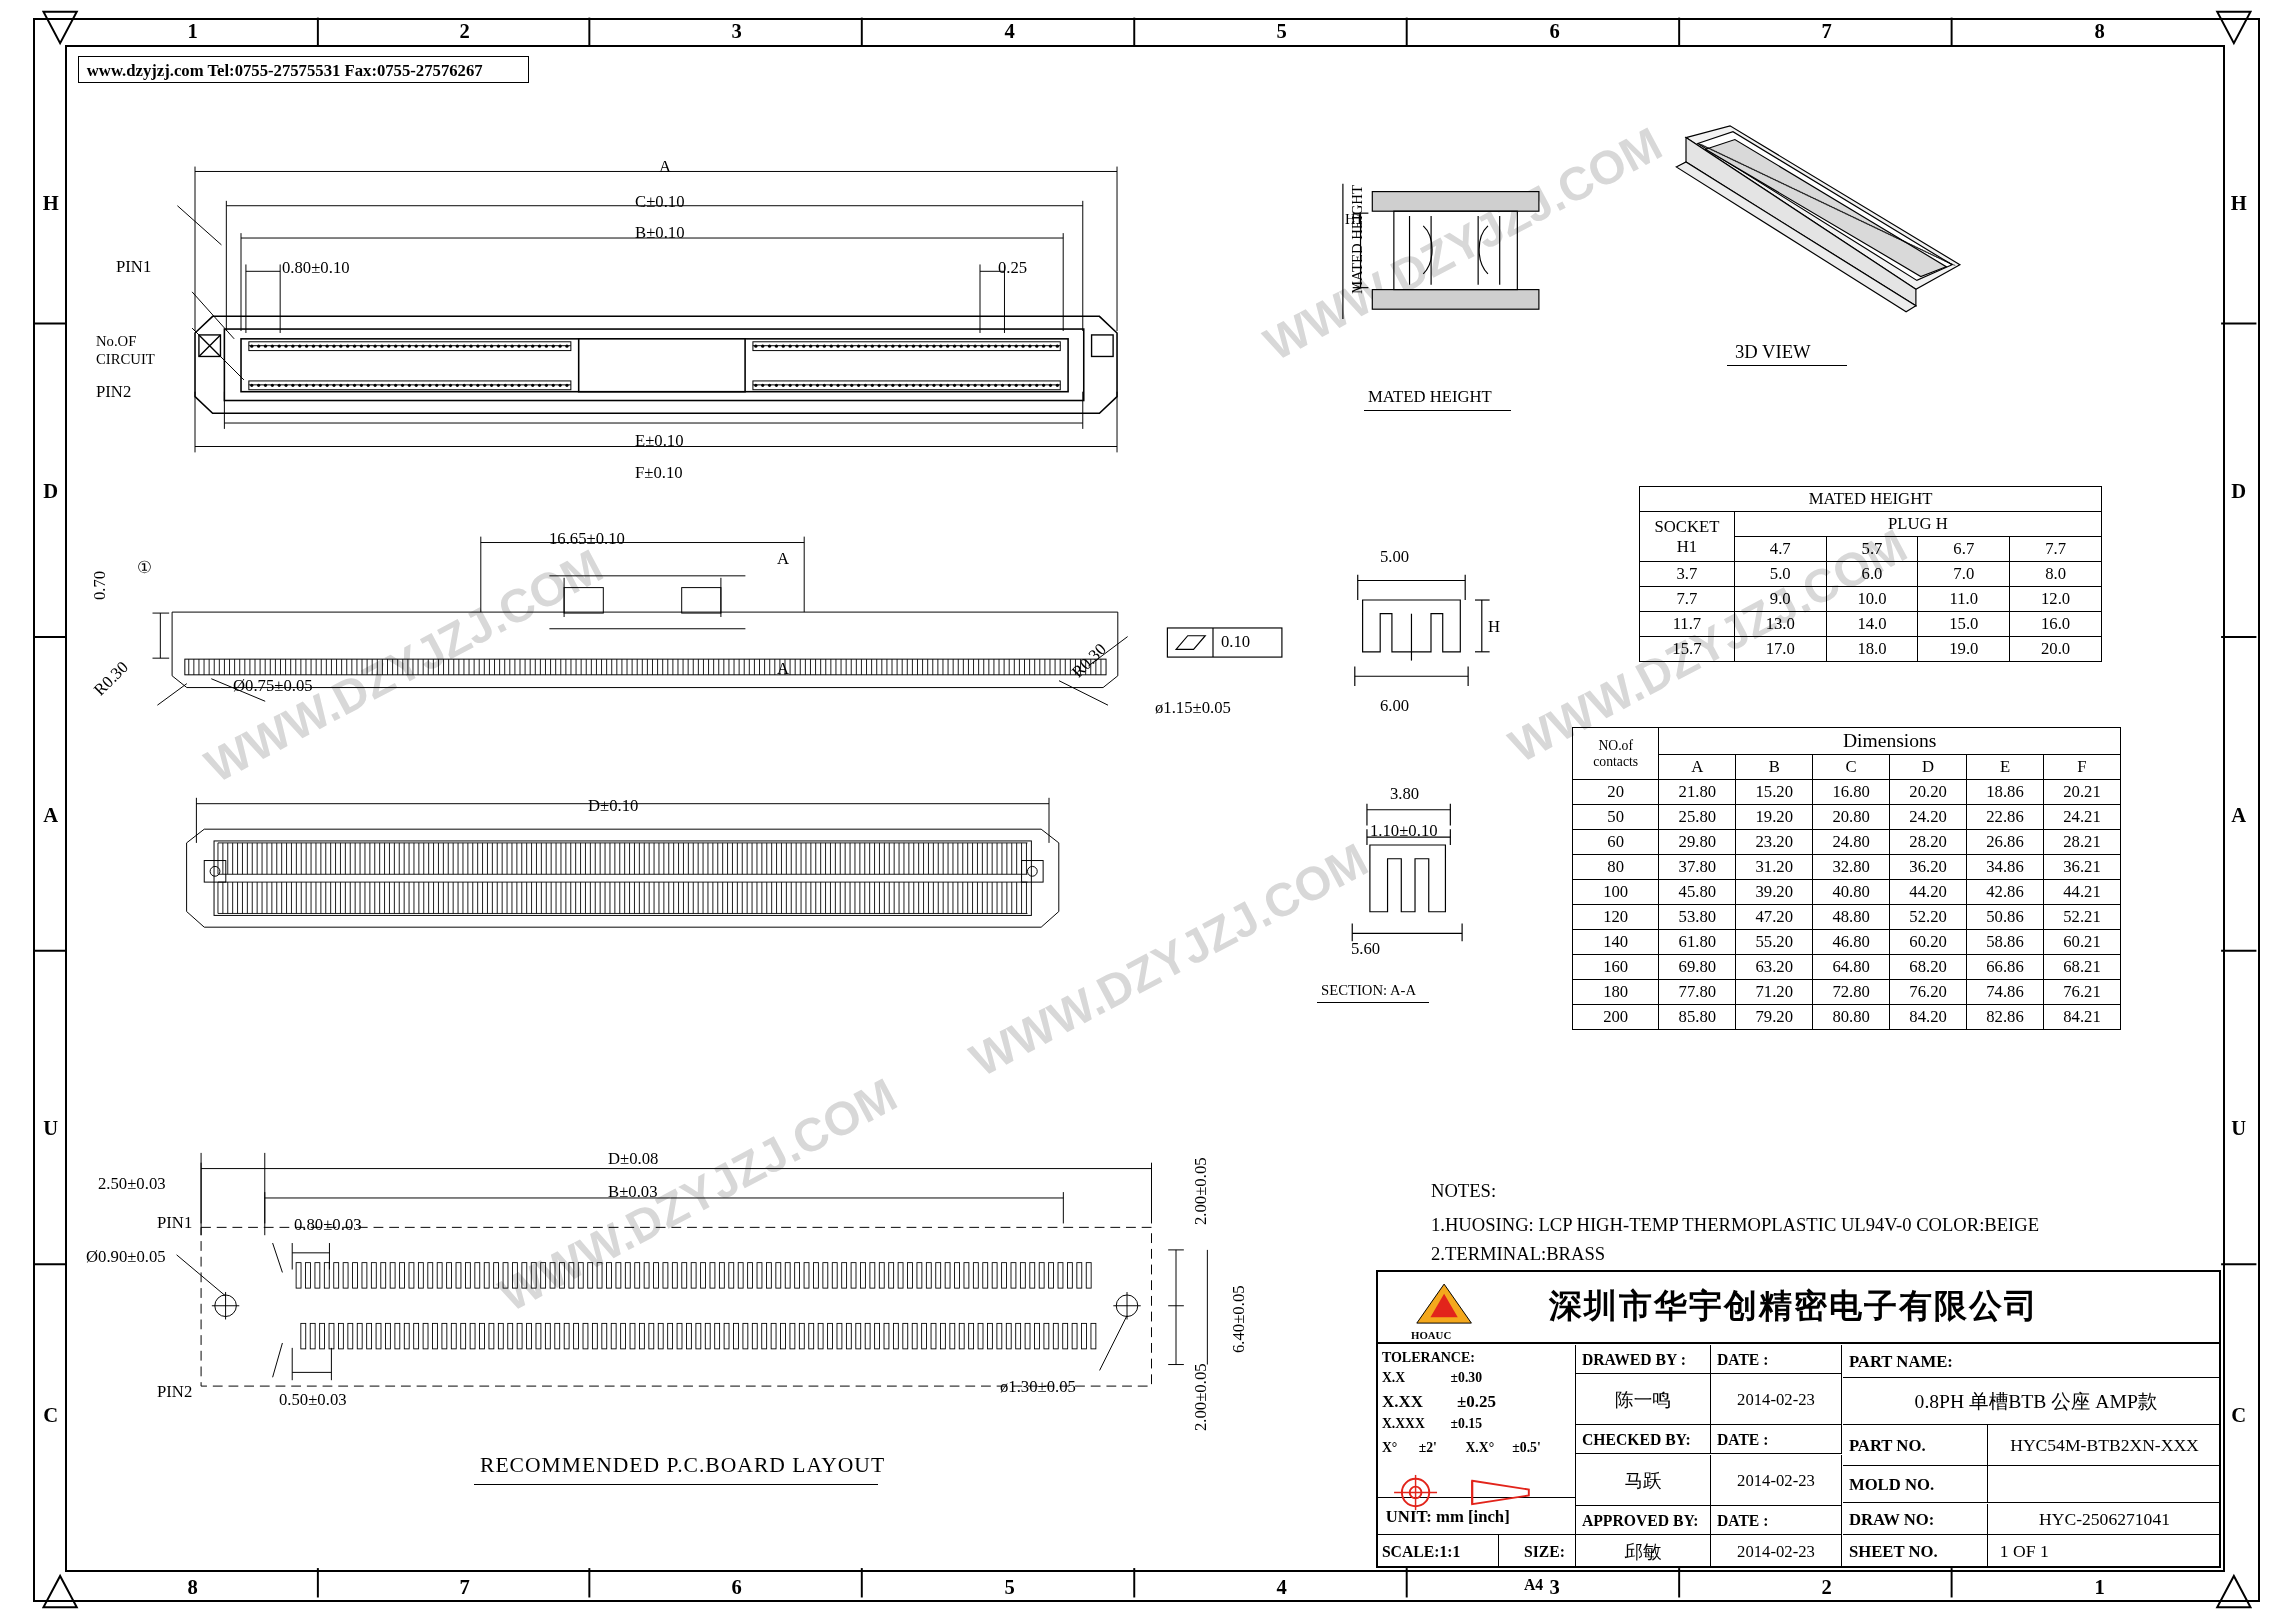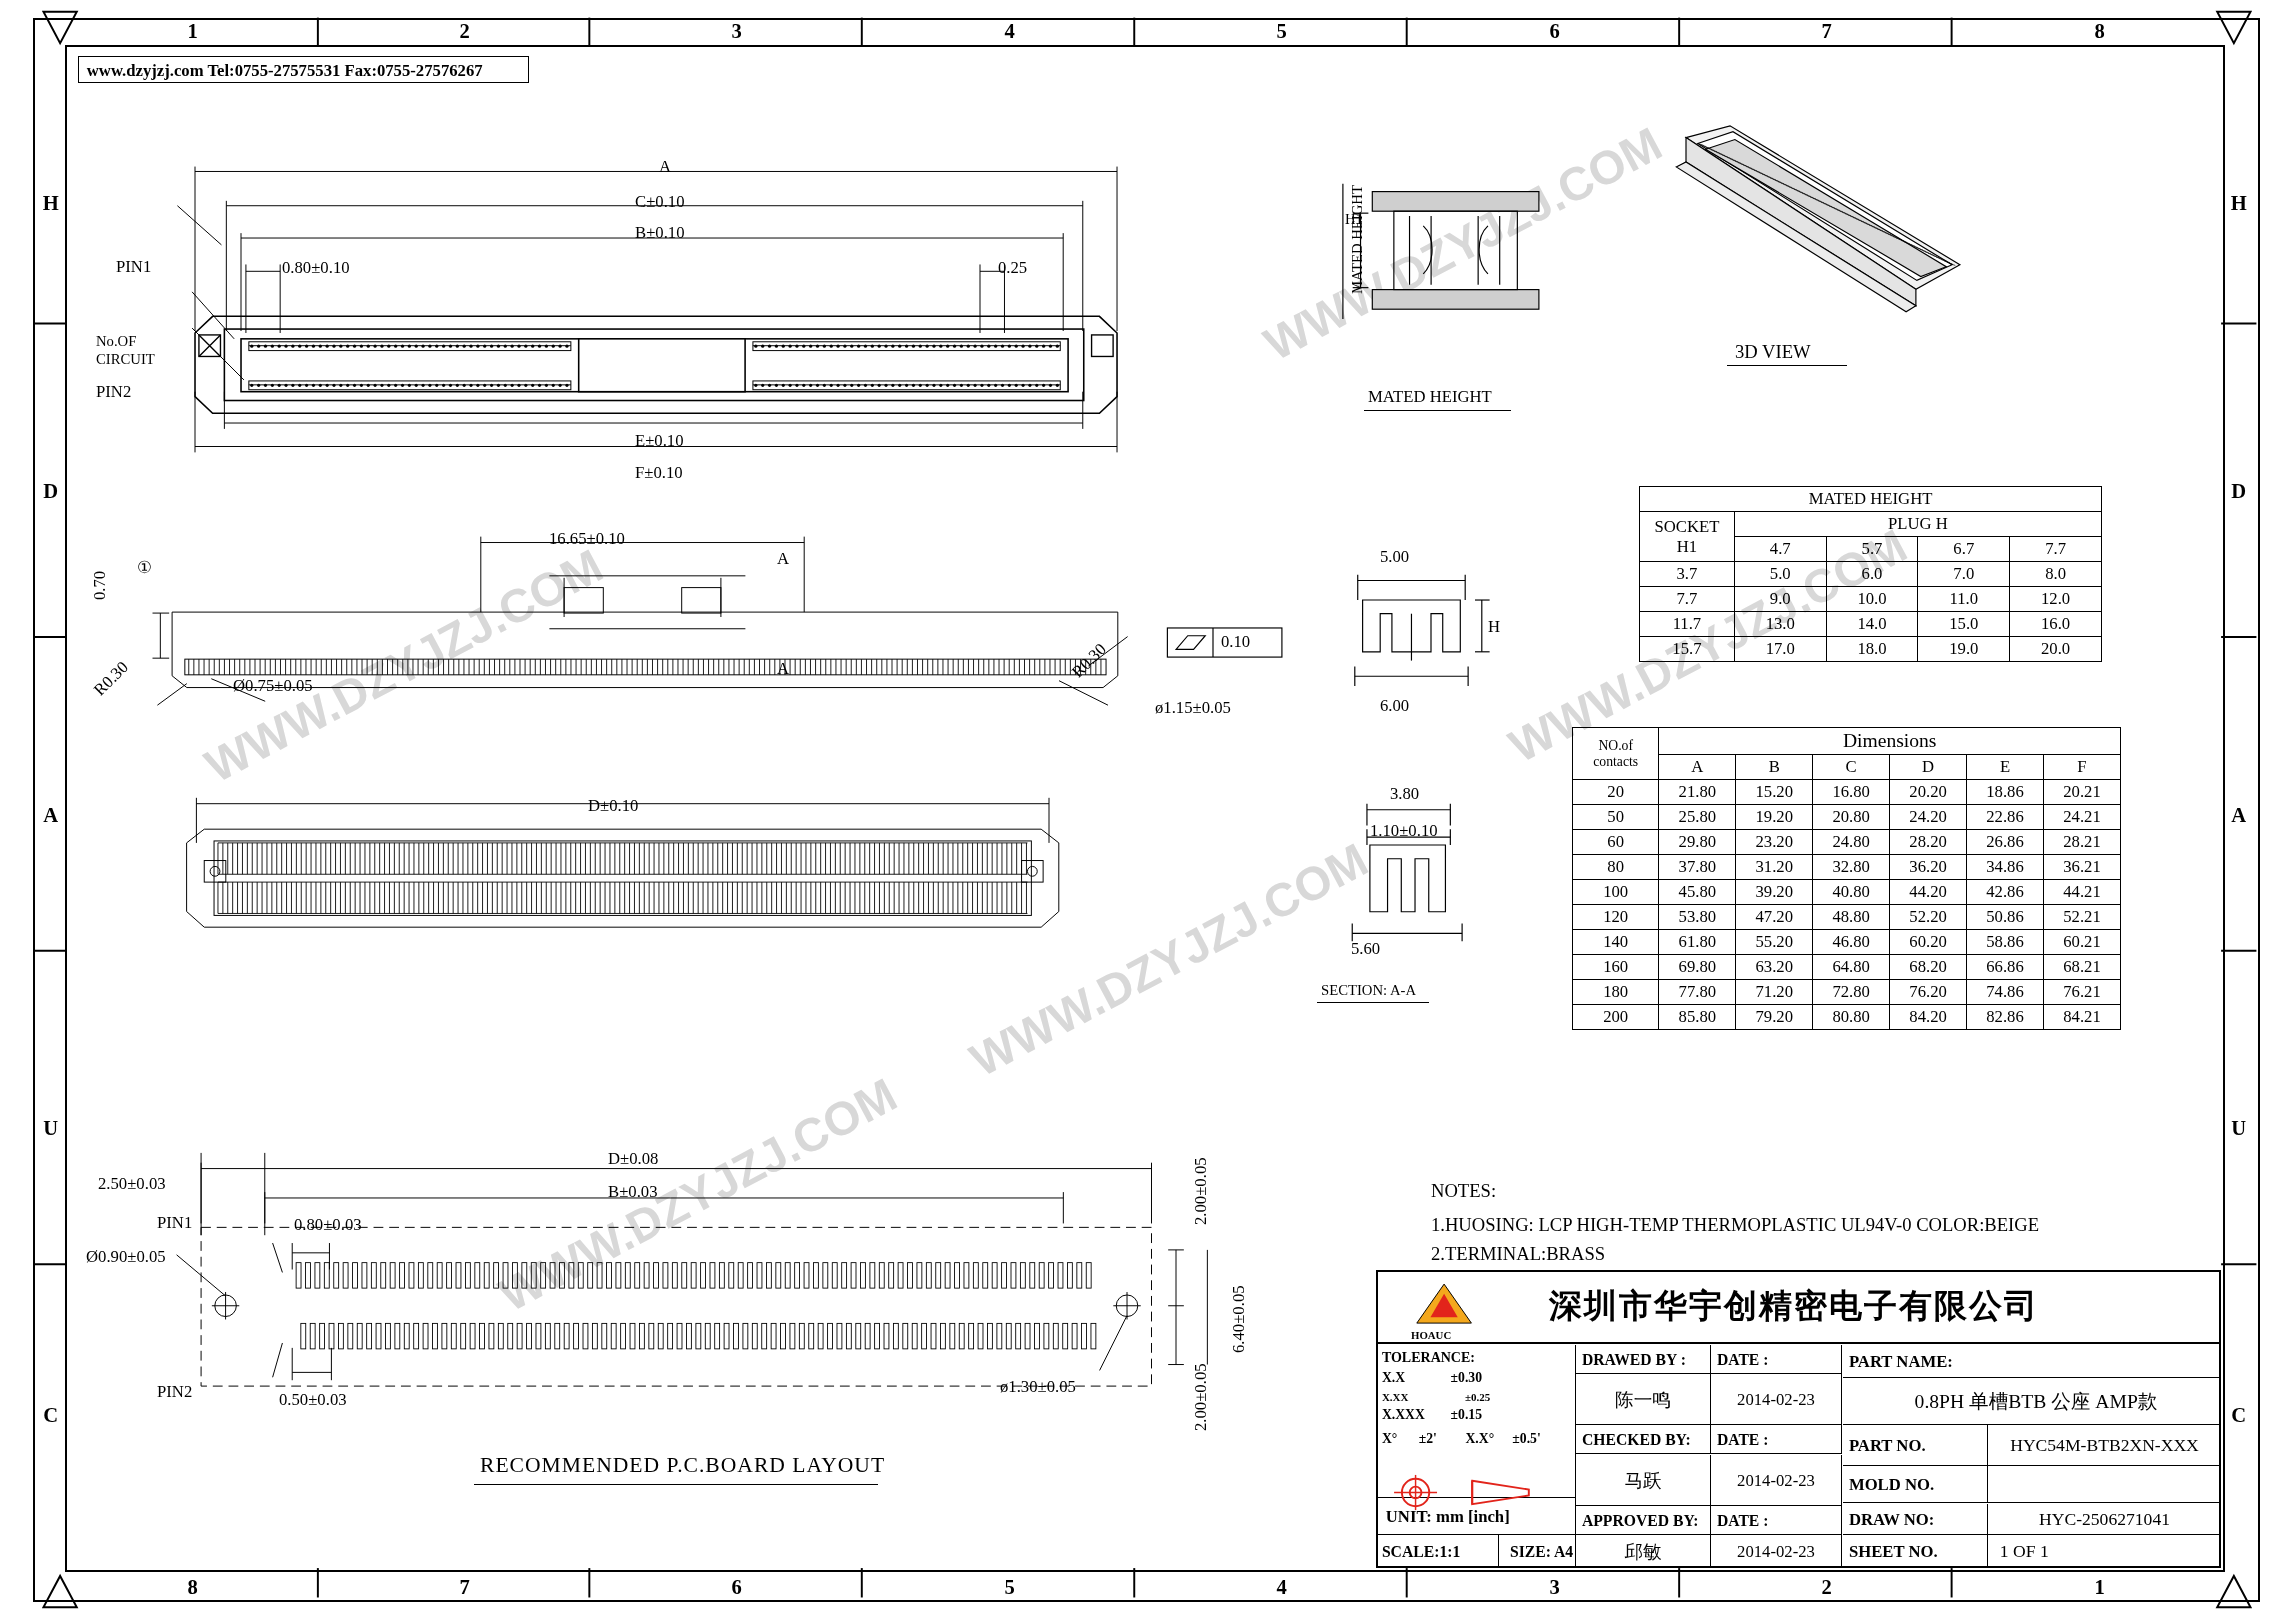--- a/index.html
+++ b/index.html
@@ -1625,21 +1625,21 @@
     <path d="M36,14 L50,38 L22,38 Z" fill="#e2241b"></path>
   </svg>
   <div class="lbl-xs bold" style="left:1411px;top:1329px;font-size:10.8px">HOAUC</div>
 
   <div class="blk" style="left:1376px;top:1345px;width:200px;height:153px;border-left:none;border-top:none">
     <div class="bold" style="font-size:14px;margin-top:2px">TOLERANCE:</div>
     <div style="display:flex;gap:13.7px;font-size:13.7px;font-weight:bold">
       <span style="width:55px">X.X</span>
       <span>±0.30</span>
     </div>
-    <div style="display:flex;gap:28px;font-size:11px;font-weight:bold">
+    <div style="display:flex;gap:20px;font-size:17px;font-weight:bold">
       <span style="width:55px">X.XX</span>
       <span>±0.25</span>
     </div>
     <div style="display:flex;gap:13.7px;font-size:13.7px;font-weight:bold">
       <span style="width:55px">X.XXX</span>
       <span>±0.15</span>
     </div>
     <div style="display:flex;gap:7.8px;font-size:13.7px;font-weight:bold;margin-top:3.9px">
       <span style="width:29px">X°</span>
       <span style="width:39px">±2'</span>
@@ -1652,21 +1652,21 @@
     <circle cx="34" cy="21" r="14" fill="none" stroke="#e2241b" stroke-width="2"></circle>
     <circle cx="34" cy="21" r="6" fill="none" stroke="#e2241b" stroke-width="2"></circle>
     <line x1="12" y1="21" x2="56" y2="21" stroke="#e2241b" stroke-width="1.5"></line>
     <line x1="34" y1="3" x2="34" y2="39" stroke="#e2241b" stroke-width="1.5"></line>
     <polygon points="92,9 150,18 150,24 92,33" fill="none" stroke="#e2241b" stroke-width="2"></polygon>
     <line x1="92" y1="9" x2="92" y2="33" stroke="#e2241b" stroke-width="2"></line>
   </svg>
 
   <div class="blk" style="left:1376px;top:1498px;width:200px;height:37px;border-left:none;font-size:16.7px;font-weight:bold;line-height:37px;padding-left:9.8px">UNIT:  mm  [inch]</div>
   <div class="blk" style="left:1376px;top:1535px;width:123px;height:33px;border-left:none;border-bottom:none;font-size:15.7px;font-weight:bold;line-height:33px;padding-left:5.9px">SCALE:1:1</div>
-  <div class="blk" style="left:1500px;top:1535px;width:76px;height:33px;border-bottom:none;font-size:15.7px;font-weight:bold;line-height:33px;padding-left:10px">SIZE: A4</div>
+  <div class="blk" style="left:1500px;top:1535px;width:76px;height:33px;border-bottom:none;font-size:15.7px;font-weight:bold;line-height:33px;padding-left:24px">SIZE: A4</div>
 
   <div class="blk" style="left:1576px;top:1345px;width:135px;height:29px;font-size:15.7px;font-weight:bold;line-height:29px">DRAWED BY :</div>
   <div class="blk" style="left:1711px;top:1345px;width:131px;height:29px;font-size:15.7px;font-weight:bold;line-height:29px">DATE :</div>
   <div class="blk ctr" style="left:1576px;top:1374px;width:135px;height:51px;font-size:18.6px;line-height:51px;padding-left:0">陈一鸣</div>
   <div class="blk ctr" style="left:1711px;top:1374px;width:131px;height:51px;font-size:16.7px;line-height:51px;padding-left:0">2014-02-23</div>
 
   <div class="blk" style="left:1576px;top:1425px;width:135px;height:29px;font-size:15.7px;font-weight:bold;line-height:29px">CHECKED BY:</div>
   <div class="blk" style="left:1711px;top:1425px;width:131px;height:29px;font-size:15.7px;font-weight:bold;line-height:29px">DATE :</div>
   <div class="blk ctr" style="left:1576px;top:1455px;width:135px;height:51px;font-size:18.6px;line-height:51px;padding-left:0">马跃</div>
   <div class="blk ctr" style="left:1711px;top:1455px;width:131px;height:51px;font-size:16.7px;line-height:51px;padding-left:0">2014-02-23</div>

